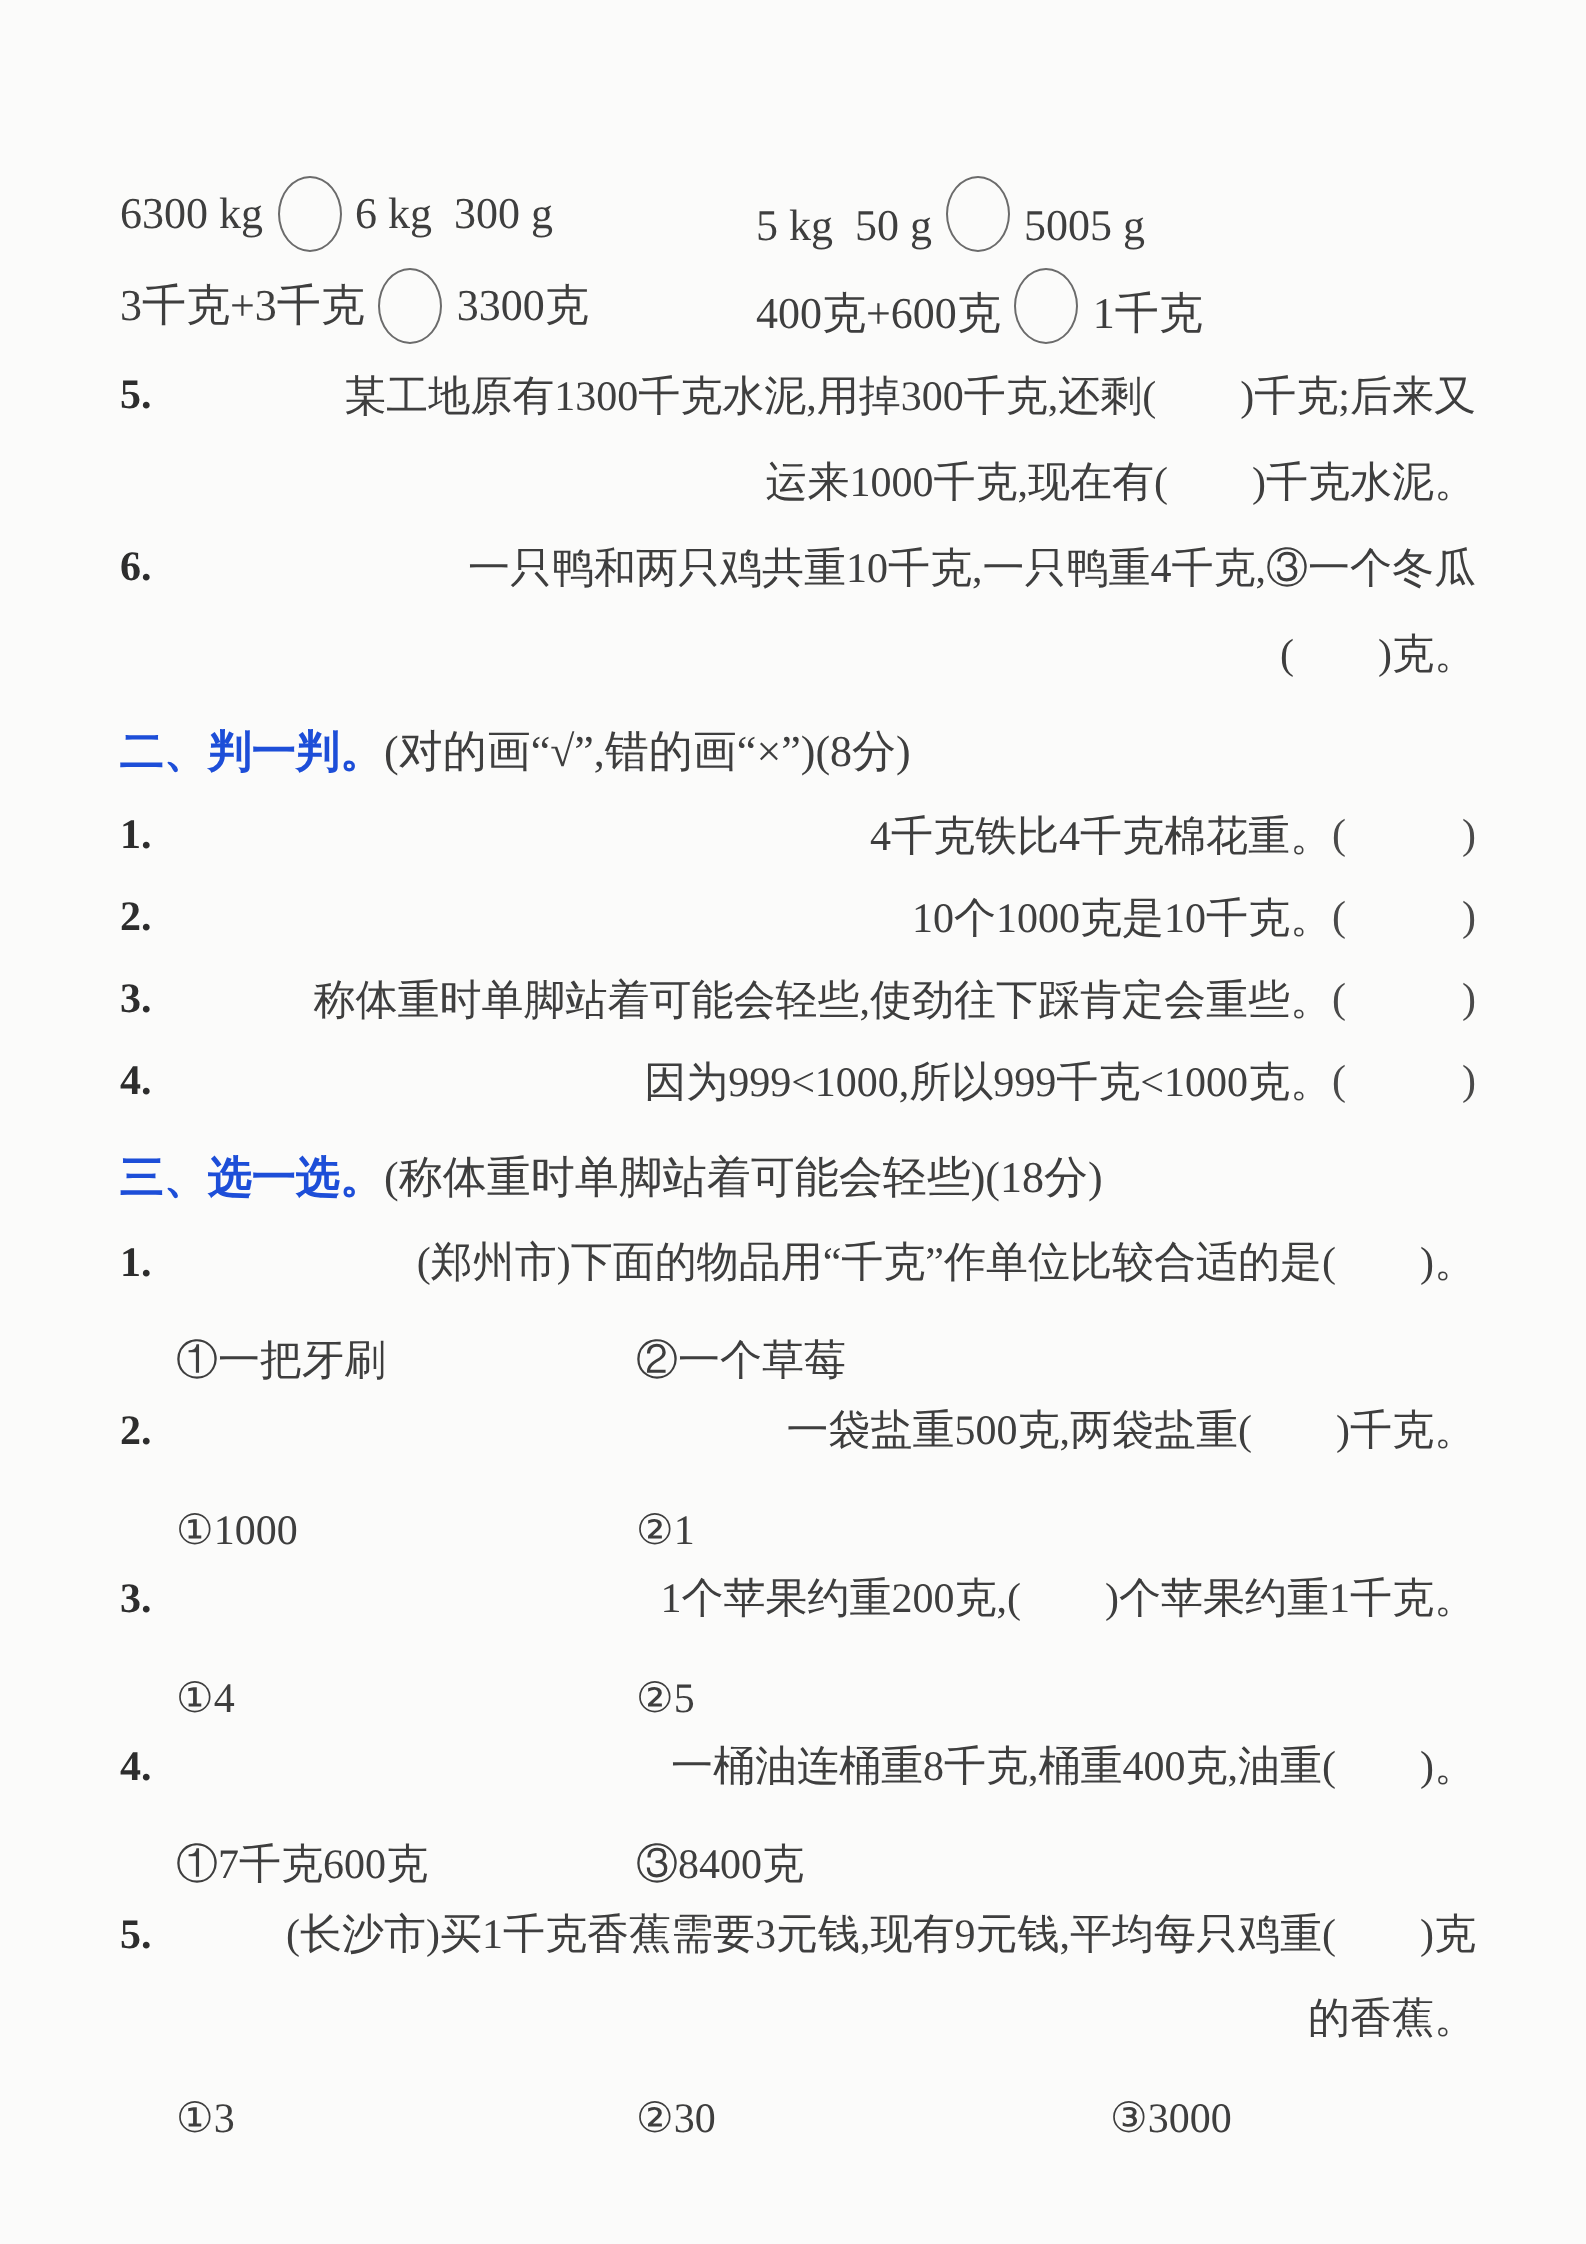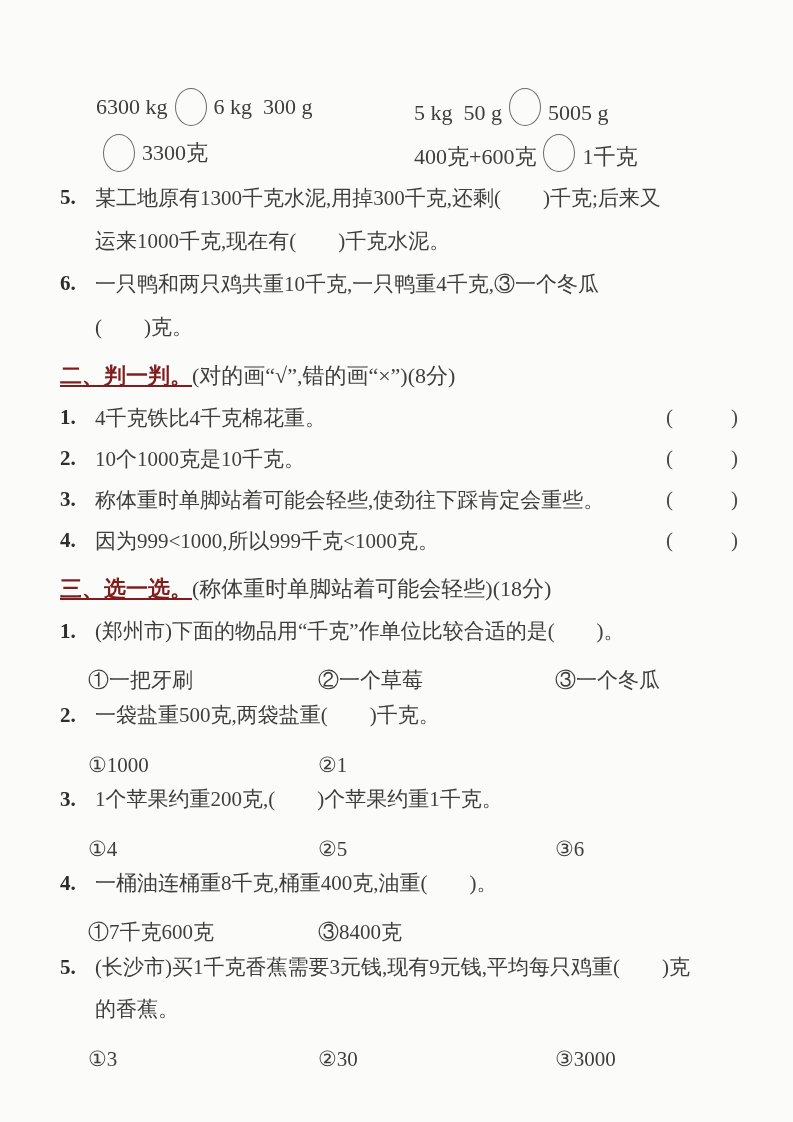--- a/index.html
+++ b/index.html
@@ -8,34 +8,34 @@
     box-sizing:border-box;
     width:793px;height:1122px;
     background:#fbfbfa;
     padding:84px 55px 0 60px;
     font-family:"Liberation Serif","DejaVu Serif",serif;
     color:#3e3e3e;
     overflow:hidden;
   }
   
   .cmp-row{display:flex;align-items:center;height:46px;font-size:22px;}
-  .cmp-left{margin-left:36px;width:318px;display:flex;align-items:center;}
+  .cmp-left{width:318px;display:flex;align-items:center;}
   .cmp-right{display:flex;align-items:flex-end;}
   .circle{
     display:inline-block;width:30px;height:36px;
     border:1.5px solid #6b6b6b;border-radius:50%;
     margin:0 7px;flex:0 0 auto;background:transparent;
   }
   
   .line{display:flex;align-items:center;height:43px;font-size:21px;}
   .qnum{width:35px;flex:0 0 35px;font-weight:bold;color:#2d2d2d;}
-  .qtext{flex:1;white-space:nowrap;}
+  .qtext{flex:1;white-space:nowrap;text-align:right;}
   
   .sec-head{display:flex;align-items:center;height:43px;font-size:22px;margin-top:6px;white-space:nowrap;}
-  .sec-bold{font-weight:bold;color:#7f1d1d;text-decoration:underline;}
+  .sec-bold{font-weight:bold;color:#1d4ed8;}
   
   .judge-row{display:flex;align-items:center;height:41px;font-size:21px;}
   .bracket{width:72px;flex:0 0 72px;display:flex;justify-content:space-between;font-size:21px;color:#4a4a4a;}
   
   .choice-line{display:flex;align-items:center;height:42px;font-size:21px;}
   .opts{display:flex;align-items:flex-end;height:42px;font-size:21px;padding-left:28px;}
   .opt1{width:230px;}
   .opt2{width:237px;}
   .opt3{flex:1;}
 </style>
@@ -51,20 +51,21 @@
       <span>6 kg 300 g</span>
     </div>
     <div class="cmp-right">
       <span>5 kg 50 g</span>
       <span class="circle"></span>
       <span>5005 g</span>
     </div>
   </div>
   <div class="cmp-row">
     <div class="cmp-left">
+      <span>3千克+3千克</span>
       <span class="circle"></span>
       <span>3300克</span>
     </div>
     <div class="cmp-right">
       <span>400克+600克</span>
       <span class="circle"></span>
       <span>1千克</span>
     </div>
   </div>
 
@@ -129,40 +130,38 @@
     <span>(称体重时单脚站着可能会轻些)(18分)</span>
   </div>
 
   <div class="choice-line">
     <span class="qnum">1.</span>
     <span class="qtext">(郑州市)下面的物品用“千克”作单位比较合适的是(  )。</span>
   </div>
   <div class="opts">
     <span class="opt1">①一把牙刷</span>
     <span class="opt2">②一个草莓</span>
-    <span class="opt3">③一个冬瓜</span>
   </div>
 
   <div class="choice-line">
     <span class="qnum">2.</span>
     <span class="qtext">一袋盐重500克,两袋盐重(  )千克。</span>
   </div>
   <div class="opts">
     <span class="opt1">①1000</span>
     <span class="opt2">②1</span>
   </div>
 
   <div class="choice-line">
     <span class="qnum">3.</span>
     <span class="qtext">1个苹果约重200克,(  )个苹果约重1千克。</span>
   </div>
   <div class="opts">
     <span class="opt1">①4</span>
     <span class="opt2">②5</span>
-    <span class="opt3">③6</span>
   </div>
 
   <div class="choice-line">
     <span class="qnum">4.</span>
     <span class="qtext">一桶油连桶重8千克,桶重400克,油重(  )。</span>
   </div>
   <div class="opts">
     <span class="opt1">①7千克600克</span>
     <span class="opt3">③8400克</span>
   </div>

